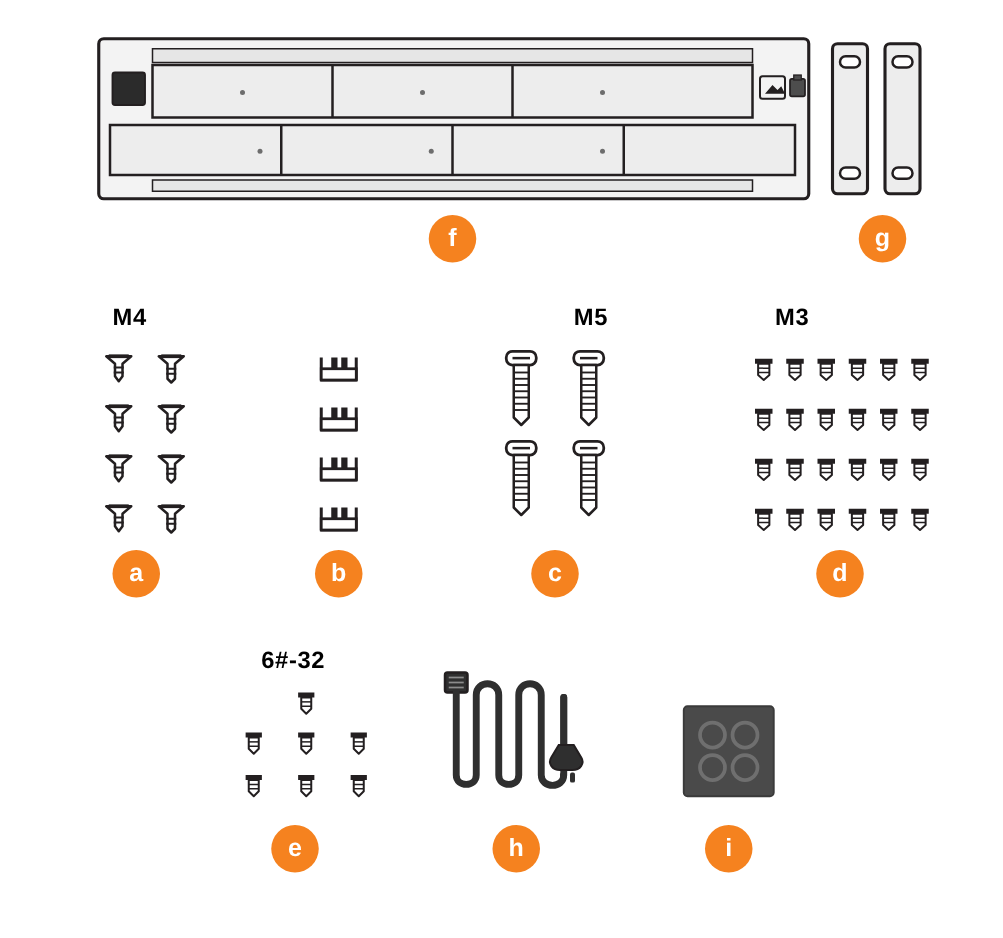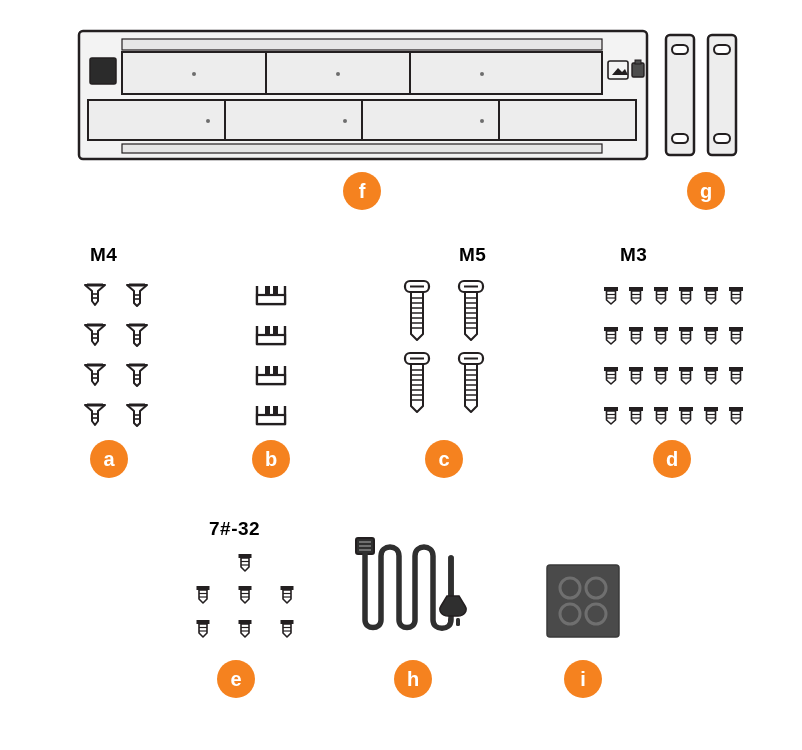--- a/index.html
+++ b/index.html
@@ -120,21 +120,21 @@
     </svg>
   </div>
 
   <div class="badge" style="left:343px; top:172px;">f</div>
 
   <div class="badge" style="left:687px; top:172px;">g</div>
 
   <div class="caption" style="left:90px; top:244px;">M4</div>
   <div class="caption" style="left:431px; top:244px;margin-left:28px;">M5</div>
   <div class="caption" style="left:620px; top:244px;">M3</div>
-  <div class="caption" style="left:209px; top:518px;">7#-32</div>
+  <div class="caption" style="left:209px; top:518px;">6#-32</div>
 
   <div class="grid" style="left:74px; top:276px; grid-template-columns:repeat(2, 42px); grid-template-rows:repeat(4, 40px);">
     <div class="cell">
       <svg width="26" height="30" viewBox="0 0 26 30">
         <path d="M3 4 h20 l-7 6 v10 l-3 4 l-3 -4 v-10 z" fill="#ffffff" stroke="#231f20" stroke-width="2" stroke-linejoin="round"></path>
         <line x1="5" y1="4" x2="21" y2="4" stroke="#231f20" stroke-width="3"></line>
         <line x1="9" y1="13" x2="17" y2="13" stroke="#231f20" stroke-width="1.6"></line>
         <line x1="9" y1="17" x2="17" y2="17" stroke="#231f20" stroke-width="1.6"></line>
       </svg>
     </div>

